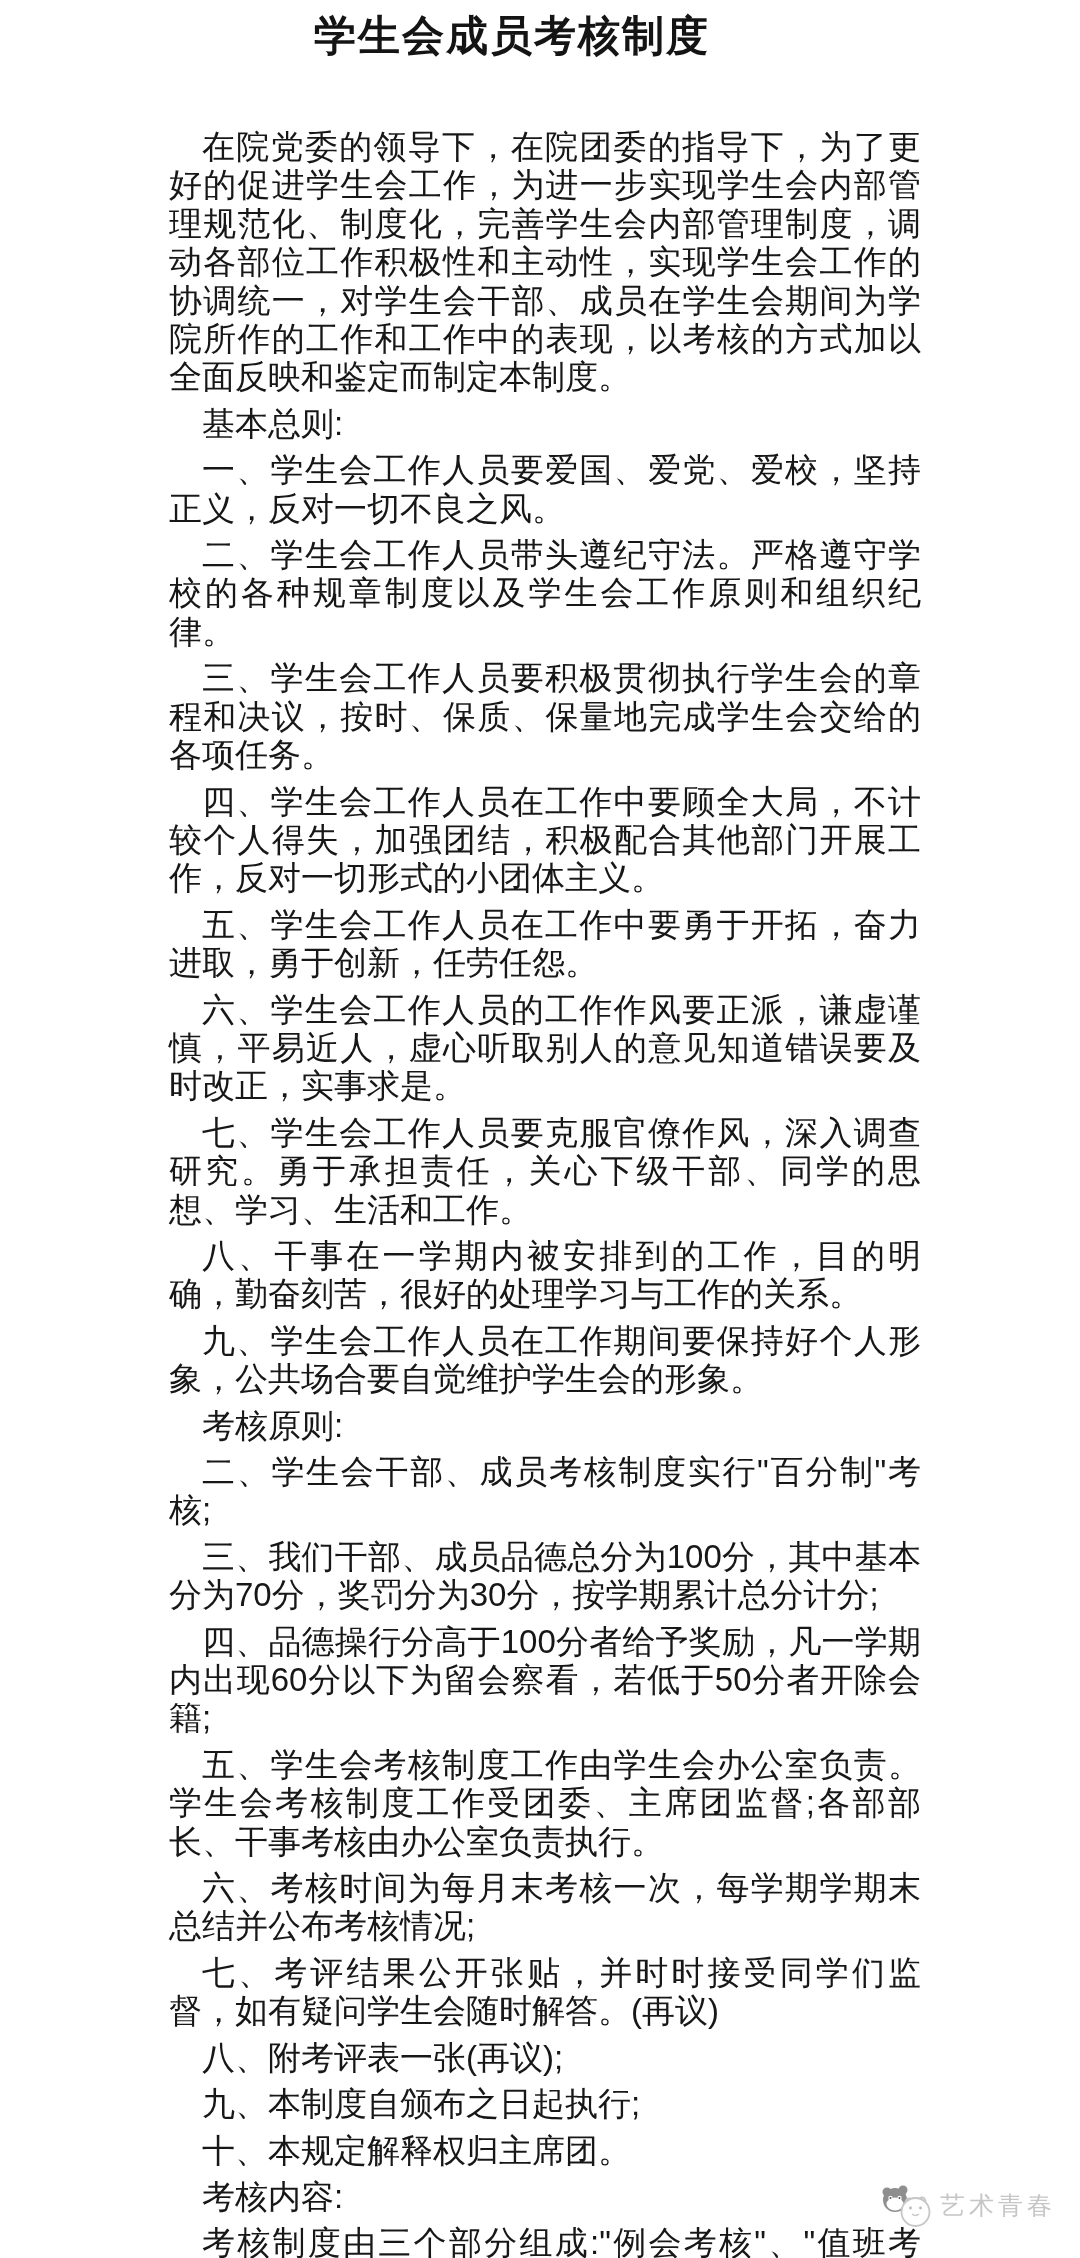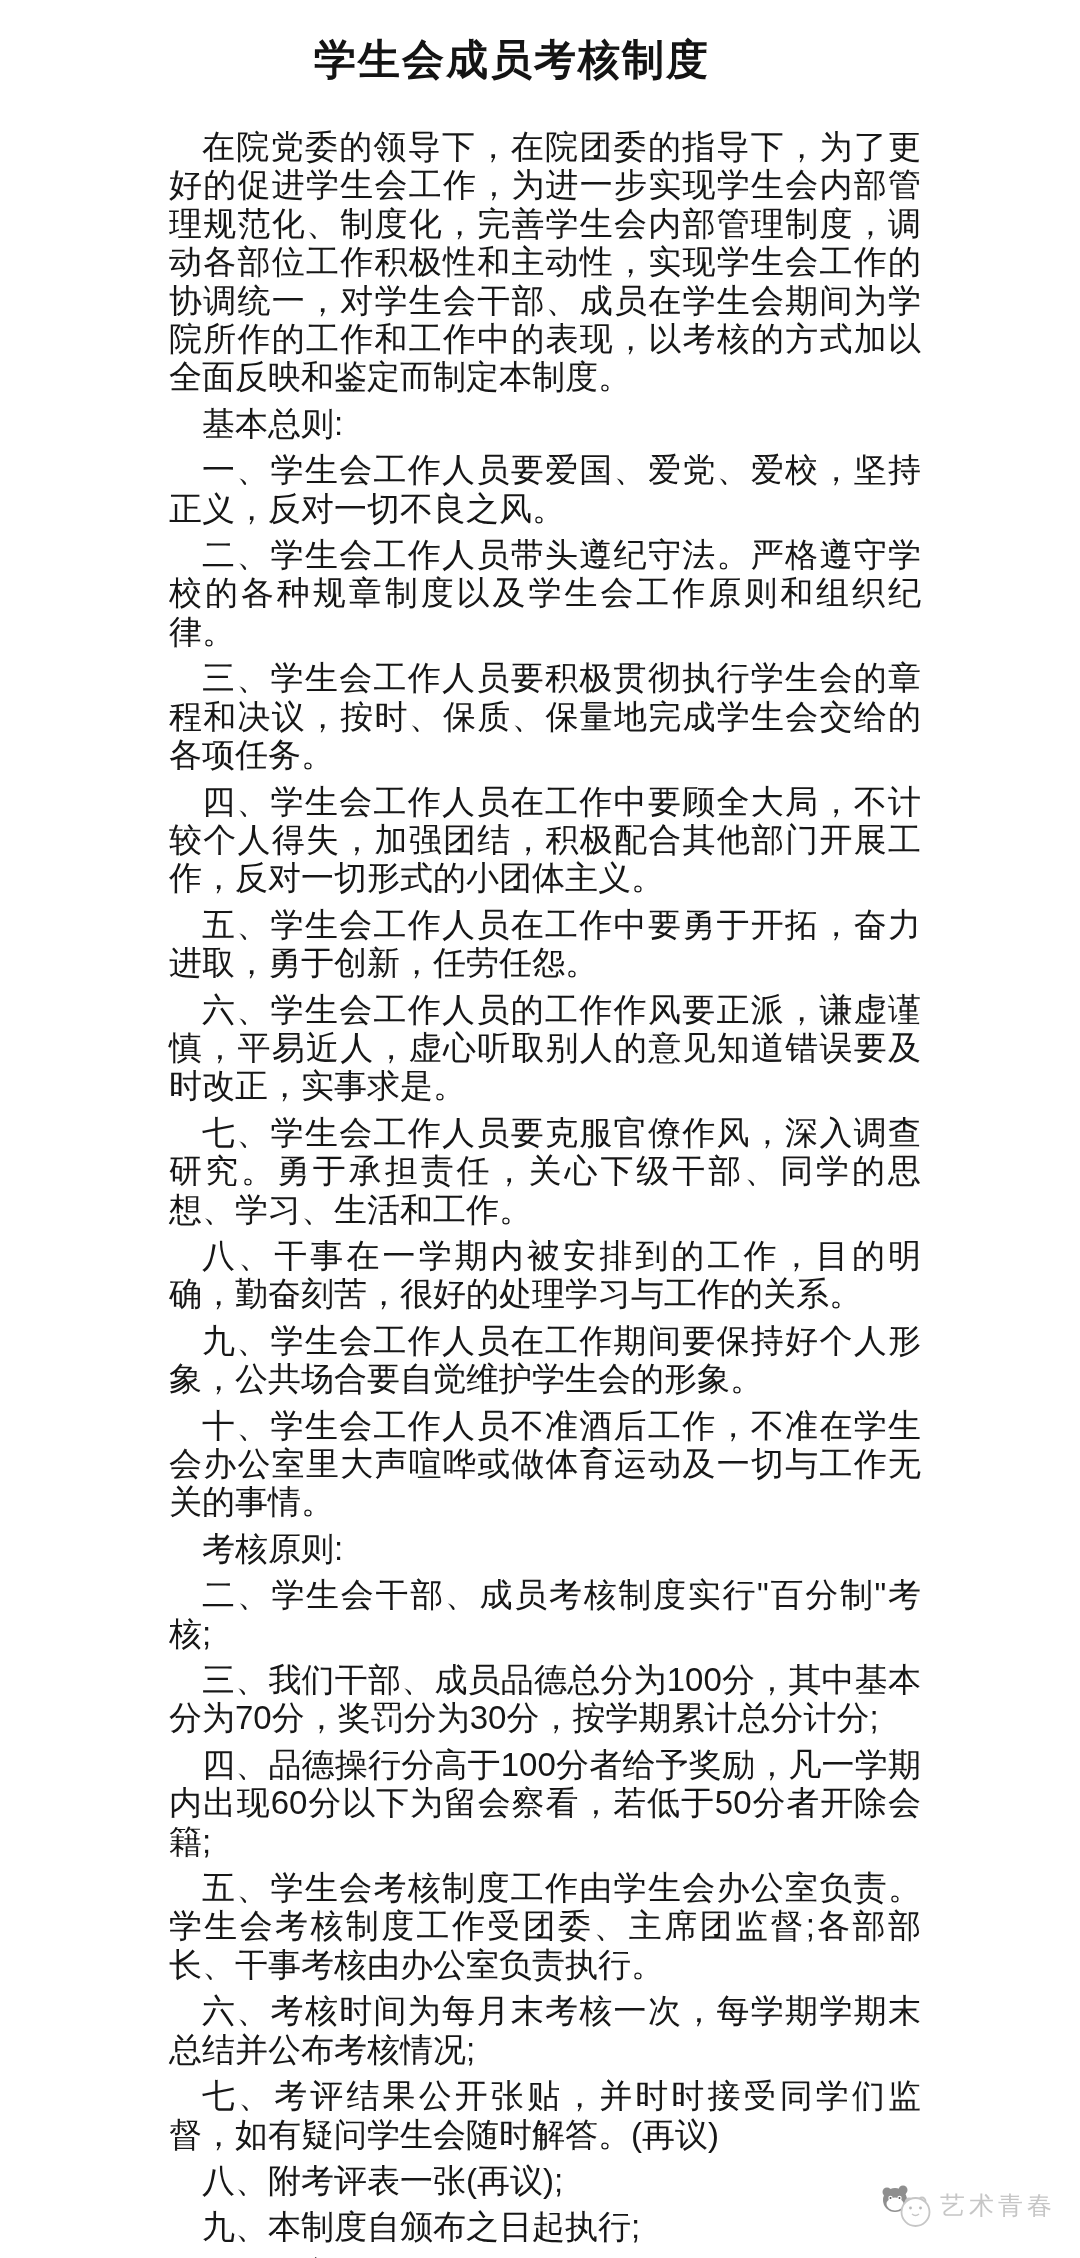--- a/index.html
+++ b/index.html
@@ -11,21 +11,21 @@
     position: relative;
     font-family: "Liberation Sans", sans-serif;
   }
   .page {
     position: absolute;
     inset: 0;
     background: #ffffff;
   }
   .doc-title {
     position: absolute;
-    top: 32px;
+    top: 8px;
     left: 0;
     width: 1024px;
     margin: 0;
     text-align: center;
     font-size: 42px;
     font-weight: 700;
     color: #141414;
     letter-spacing: 2px;
   }
   .doc-body {
@@ -74,30 +74,30 @@
       <p>基本总则:</p>
       <p>一、学生会工作人员要爱国、爱党、爱校，坚持正义，反对一切不良之风。</p>
       <p>二、学生会工作人员带头遵纪守法。严格遵守学校的各种规章制度以及学生会工作原则和组织纪律。</p>
       <p>三、学生会工作人员要积极贯彻执行学生会的章程和决议，按时、保质、保量地完成学生会交给的各项任务。</p>
       <p>四、学生会工作人员在工作中要顾全大局，不计较个人得失，加强团结，积极配合其他部门开展工作，反对一切形式的小团体主义。</p>
       <p>五、学生会工作人员在工作中要勇于开拓，奋力进取，勇于创新，任劳任怨。</p>
       <p>六、学生会工作人员的工作作风要正派，谦虚谨慎，平易近人，虚心听取别人的意见知道错误要及时改正，实事求是。</p>
       <p>七、学生会工作人员要克服官僚作风，深入调查研究。勇于承担责任，关心下级干部、同学的思想、学习、生活和工作。</p>
       <p>八、干事在一学期内被安排到的工作，目的明确，勤奋刻苦，很好的处理学习与工作的关系。</p>
       <p>九、学生会工作人员在工作期间要保持好个人形象，公共场合要自觉维护学生会的形象。</p>
-      <p>十、学生会工作人员不准酒后工作，不准在学生会办公室里大声喧哗或做体育运动及一切与工作无关的事情。</p>
       <p>考核原则:</p>
       <p>二、学生会干部、成员考核制度实行"百分制"考核;</p>
       <p>三、我们干部、成员品德总分为100分，其中基本分为70分，奖罚分为30分，按学期累计总分计分;</p>
       <p>四、品德操行分高于100分者给予奖励，凡一学期内出现60分以下为留会察看，若低于50分者开除会籍;</p>
       <p>五、学生会考核制度工作由学生会办公室负责。学生会考核制度工作受团委、主席团监督;各部部长、干事考核由办公室负责执行。</p>
       <p>六、考核时间为每月末考核一次，每学期学期末总结并公布考核情况;</p>
       <p>七、考评结果公开张贴，并时时接受同学们监督，如有疑问学生会随时解答。(再议)</p>
       <p>八、附考评表一张(再议);</p>
       <p>九、本制度自颁布之日起执行;</p>
+      <p>十、本规定解释权归主席团。</p>
       <p>考核内容:</p>
       <p>考核制度由三个部分组成:"例会考核"、"值班考核"、"活动出勤考核"、"工作考核"、"其它综合考</p>
     </div>
 
   <div class="watermark">
     <span class="mascot">
       <svg width="56" height="50" viewBox="0 0 56 50" xmlns="http://www.w3.org/2000/svg">
 
         <circle cx="9" cy="12" r="4.5" fill="#8f8f8f"></circle>
         <circle cx="25" cy="10" r="4.5" fill="#8f8f8f"></circle>

